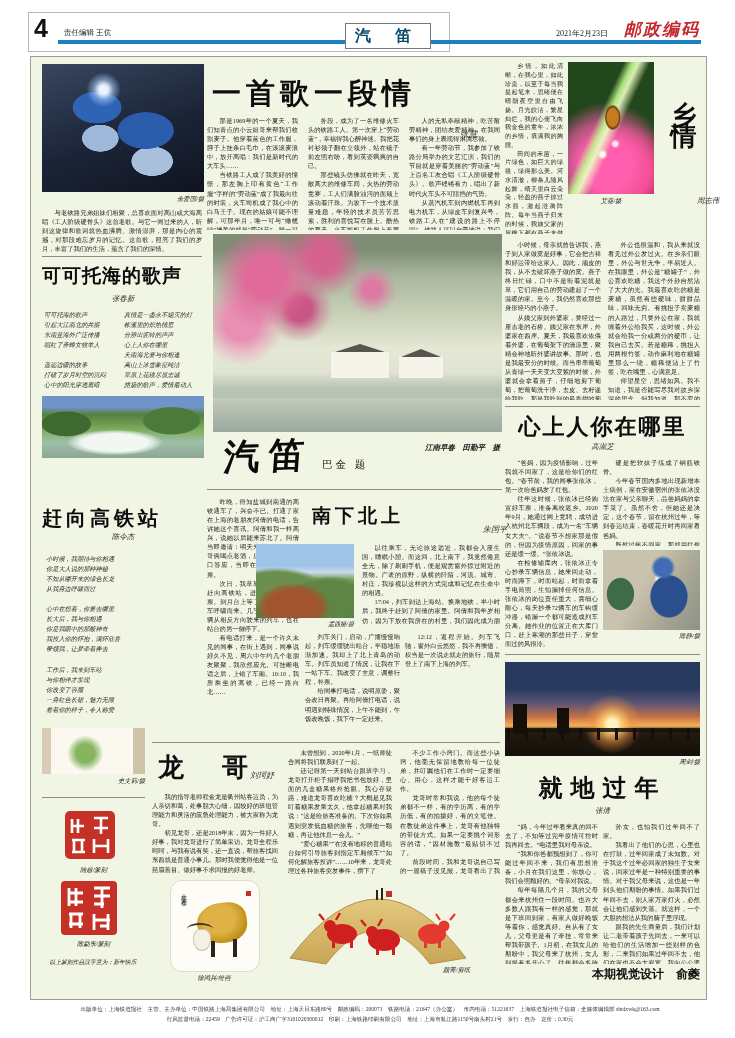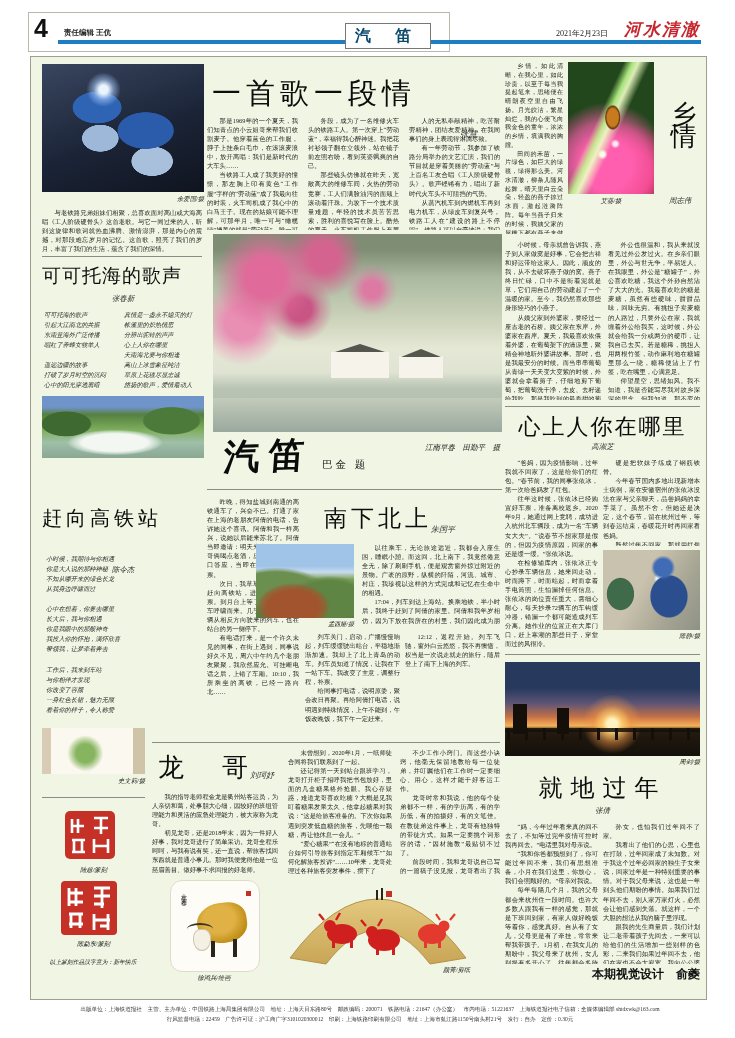--- a/index.html
+++ b/index.html
@@ -6,43 +6,43 @@
   body{width:735px;height:1038px;background:#ffffff;position:relative;
        font-family:"Liberation Serif","DejaVu Serif",serif;}
   .abs{position:absolute;}
   #frame{left:30px;top:56px;width:677px;height:944px;background:#f1f5e3;
          border:1px solid #9aa08e;box-sizing:border-box;}
   .ph{position:absolute;overflow:hidden;}
   .col{font-size:6.3px;line-height:1.44;text-align:justify;color:#232323;overflow:hidden;}
   .col p{margin:0;text-indent:2em;}
   .cap{font-size:6.3px;font-style:italic;color:#1c1c1c;}
   .r{text-align:right;} .c{text-align:center;}
-  .headline{font-weight:normal;color:#0d0d0d;}
+  .headline{font-weight:bold;color:#0d0d0d;}
   .byline{font-style:italic;color:#333;}
   .rule{border-top:1px solid #8b8b85;height:0;}
   .poem{font-size:6.2px;line-height:1.62;font-style:italic;color:#2a2a2a;overflow:hidden;}
   .poem div{white-space:nowrap;}
   .vtitle{writing-mode:vertical-rl;text-orientation:upright;}
   .blue{background:#1d7ec2;}
   .house{position:absolute;background:#f6f4ea;}
   .roof{position:absolute;height:0;border-left:14px solid transparent;border-right:14px solid transparent;border-bottom:8px solid #55564e;}
 </style>
 </head>
 <body>
 
 <div class="abs" style="left:28px;top:12px;width:420px;height:38px;border:1px solid #b8b8ae;"></div>
 <div class="abs" style="left:34px;top:14px;font-size:25px;font-weight:bold;font-family:'Liberation Sans',sans-serif;color:#111;">4</div>
-<div class="abs" style="left:64px;top:28px;font-size:7.5px;font-weight:bold;color:#222;">责任编辑 王伉</div>
+<div class="abs" style="left:64px;top:28px;font-size:7.5px;font-weight:normal;color:#222;">责任编辑 王伉</div>
 <div class="abs blue" style="left:58px;top:40px;width:288px;height:4px;"></div>
 <div class="abs" style="left:345px;top:23px;width:86px;height:26px;background:#fff;border:1px solid #777;box-sizing:border-box;text-align:center;">
   <span style="font-size:16px;font-weight:bold;letter-spacing:10px;line-height:24px;color:#0c4a6e;">汽  笛</span>
 </div>
 <div class="abs blue" style="left:431px;top:40px;width:270px;height:4px;"></div>
 <div class="abs" style="left:556px;top:28px;font-size:8px;color:#222;">2021年2月23日</div>
-<div class="abs" style="left:624px;top:18px;font-size:17px;font-weight:900;font-style:italic;color:#c6262e;letter-spacing:2px;">河水清澈</div>
+<div class="abs" style="left:624px;top:18px;font-size:17px;font-weight:900;font-style:italic;color:#c6262e;letter-spacing:2px;">邮政编码</div>
 
 <div id="frame" class="abs"></div>
 
 <div class="ph" style="left:42px;top:64px;width:162px;height:128px;
      background:
        radial-gradient(circle at 38% 20%, #eaf4ff 0 3%, rgba(170,205,255,.55) 7%, transparent 12%),
        radial-gradient(ellipse 40px 26px at 34% 34%, #2f64b5 0 60%, transparent 62%),
        radial-gradient(ellipse 46px 30px at 64% 52%, #2a5cab 0 60%, transparent 62%),
        radial-gradient(ellipse 30px 22px at 36% 58%, #9db8d8 0 60%, transparent 62%),
        radial-gradient(ellipse 34px 24px at 68% 76%, #a9c0dc 0 60%, transparent 62%),
@@ -107,24 +107,24 @@
        radial-gradient(circle at 55% 28%, #dd7aa4 0 4%, rgba(221,122,164,.4) 8%, transparent 12%),
        linear-gradient(180deg,#7e8d74 0 8%,#aab9a0 22%,#cfd6bd 45%,#e6e8d6 58%,#dfe3d2 70%,#b9c4b4 78%,#a8b5a9 100%);">
   <div class="house" style="left:118px;top:118px;width:58px;height:26px;"></div>
   <div class="roof" style="left:122px;top:110px;border-left-width:25px;border-right-width:25px;"></div>
   <div class="house" style="left:186px;top:122px;width:44px;height:22px;"></div>
   <div class="roof" style="left:188px;top:115px;border-left-width:20px;border-right-width:20px;"></div>
   <div style="position:absolute;left:0;bottom:0;width:100%;height:34px;background:linear-gradient(180deg,#c3cbbb,#9aa89e);"></div>
 </div>
 <div class="abs" style="left:224px;top:432px;font-size:36px;font-weight:900;transform:skewX(-6deg) rotate(-2deg);letter-spacing:8px;color:#0a0a0a;">汽笛</div>
 <div class="abs" style="left:322px;top:458px;font-size:10.5px;color:#222;letter-spacing:3px;">巴金 题</div>
-<div class="abs cap r" style="left:370px;top:443px;width:130px;font-size:7.5px;">江南早春　田勤平　摄</div>
+<div class="abs cap r" style="left:370px;top:443px;width:130px;font-size:7.5px;font-weight:bold;">江南早春　田勤平　摄</div>
 
 <div class="abs headline" style="left:42px;top:505px;width:162px;font-size:20px;letter-spacing:4px;">赶向高铁站</div>
-<div class="abs byline c" style="left:42px;top:565px;width:162px;font-size:7.5px;">陈令杰</div>
+<div class="abs byline c" style="left:42px;top:532px;width:162px;font-size:7.5px;">陈令杰</div>
 <div class="abs poem" style="left:46px;top:554px;width:156px;height:172px;">
     <div>小时候，我期待与你相遇</div>
     <div>你是大人说的那种神秘</div>
     <div>不知从哪开来的绿色长龙</div>
     <div>从我身边呼啸而过</div>
     <div>　</div>
     <div>心中在想着，你要去哪里</div>
     <div>长大后，我与你相遇</div>
     <div>你是我眼中的那般神奇</div>
     <div>我投入你的怀抱，满怀欣喜</div>
@@ -138,22 +138,22 @@
     <div>　</div>
     <div>成家后，我们都有诸多改变</div>
   </div>
 
 <div class="abs rule" style="left:207px;top:489px;width:295px;"></div>
 <div class="abs col" style="left:207px;top:497px;width:92px;height:243px;">
     <p>昨晚，得知盐城到南通的高铁通车了，兴奋不已。打通了家在上海的老朋友阿倩的电话，告诉她这个喜讯。阿倩和我一样高兴，说她以后能来苏北了。阿倩当即邀请：明天来上海吃午饭，哥俩喝点老酒，庆贺一下。我一口答应，当即在手机上买好车票。</p>
     <p>次日，我草草吃了点东西，赶向高铁站，进站，候车，检票。到月台上等了一会儿，一列车呼啸而来。几乎与此同时，一辆从相反方向驶来的列车，也在站台的另一侧停下。</p>
     <p>有电话打来，是一个许久未见的同事，在街上遇到，同事说好久不见，周六中午约几个老朋友聚聚，我欣然应允。可挂断电话之后，上错了车厢。10:10，我所乘坐的高铁，已经一路向北……</p>
   </div>
-<div class="abs headline" style="left:312px;top:503px;width:175px;font-size:23px;letter-spacing:4px;margin-left:12px;">南下北上</div>
-<div class="abs byline" style="left:431px;top:524px;font-size:8px;">朱国平</div>
+<div class="abs headline" style="left:312px;top:503px;width:175px;font-size:19px;letter-spacing:4px;">南下北上</div>
+<div class="abs byline" style="left:483px;top:524px;font-size:8px;">朱国平</div>
 <div class="ph" style="left:256px;top:544px;width:98px;height:74px;
      background:
        radial-gradient(ellipse 46px 30px at 38% 85%, #a2542e 0 55%, rgba(162,84,46,.6) 70%, transparent 80%),
        radial-gradient(ellipse 60px 34px at 75% 75%, #5f8544 0 55%, transparent 70%),
        radial-gradient(ellipse 70px 30px at 20% 60%, #6b8f4e 0 55%, transparent 70%),
        linear-gradient(180deg,#9fc4e8 0 30%,#c9dced 38%,#7fa05c 48%,#567a40 100%);"></div>
 <div class="abs cap r" style="left:256px;top:620px;width:98px;font-size:6px;">孟西娅/摄</div>
 <div class="abs col" style="left:362px;top:543px;width:138px;height:82px;">
     <p>以往乘车，无论旅途远近，我都会入座生困，睡眠小憩。而这回，北上南下，我竟然倦意全无，除了刷刷手机，便是观赏窗外掠过附近的景物。广袤的原野，纵横的阡陌，河流、城市、村庄，我珍视以这样的方式完成和记忆在生命中的相遇。</p>
     <p>17:04，列车到达上海站。换乘地铁，半小时后，我终于赶到了阿倩的家里。阿倩和我年岁相仿，因为下放在我所在的村里，我们因此成为朋友。</p>
@@ -174,21 +174,21 @@
      background:
        radial-gradient(ellipse 10px 16px at 52% 42%, #c77a1e 0 55%, #6b3c10 70%, transparent 80%),
        linear-gradient(115deg, transparent 38%, rgba(190,255,140,.85) 44%, rgba(240,255,200,.9) 48%, transparent 56%),
        radial-gradient(circle at 40% 70%, #ffffff 0 2%, transparent 5%),
        radial-gradient(circle at 55% 62%, #ffe9f2 0 2%, transparent 5%),
        radial-gradient(circle at 45% 78%, #ff5fae 0 22%, rgba(255,95,174,.65) 38%, transparent 55%),
        radial-gradient(circle at 70% 85%, #e2336e 0 18%, transparent 40%),
        linear-gradient(200deg,#23471c 0 40%,#16321a 100%);"></div>
 <div class="abs cap c" style="left:568px;top:197px;width:86px;">艾葵/摄</div>
 <div class="abs headline vtitle" style="left:666px;top:80px;height:110px;font-size:26px;letter-spacing:22px;">乡情</div>
-<div class="abs byline c" style="left:656px;top:196px;width:48px;font-size:7.5px;">周志伟</div>
+<div class="abs byline c" style="left:684px;top:196px;width:48px;font-size:7.5px;">周志伟</div>
 <div class="abs col" style="left:505px;top:240px;width:96px;height:160px;">
     <p>小时候，母亲就曾告诉我，燕子到人家做窝是好事，它会把吉祥和好运带给这家人。因此，顽皮的我，从不去破坏燕子做的窝。燕子终日忙碌，口中不是衔着泥就是草，它们用自己的劳动建起了一个温暖的家。至今，我仍然喜欢那些身形轻巧的小燕子。</p>
     <p>从姨父家到外婆家，要经过一座古老的石桥。姨父家在东岸，外婆家在西岸。夏天，我最喜欢依偎着外婆，在葡萄架下的清凉里，聚精会神地听外婆讲故事。那时，也是我最安分的时候。而当串串葡萄从青绿一天天变大变紫的时候，外婆就会拿着剪子，仔细地剪下葡萄，把葡萄洗干净，去皮、去籽递给我吃，那是我吃到的最香甜的葡萄。外婆陶醉般看着我吃，那情那境，也构成世上最美的“怡孙图”。</p>
   </div>
 <div class="abs col" style="left:608px;top:240px;width:92px;height:160px;">
     <p>外公也很温和，我从来就没看见过外公发过火。在乡亲们眼里，外公与世无争，平易近人。在我眼里，外公是“糖罐子”，外公喜欢吃糖，我这个外孙自然沾了大大的光。我最喜欢吃的糖是麦糖，虽然有些硬味，甜甜品味，回味无穷。有挑担子卖麦糖的人路过，只要外公在家，我就缠着外公给我买，这时候，外公就会给我一分或两分的硬币，让我自己去买。若是糖稀，挑担人用两根竹签，动作麻利地在糖罐里那么一绕，糖稀便沾上了竹签，吃在嘴里，心满意足。</p>
     <p>仰望星空，思绪如风。我不知道，我是否能写尽我对故乡深深的思念，但我知道，那不变的乡音却时时萦绕在我的耳畔。静夜里，点一盏怀旧的心灯。故乡的人，故乡的情，如清清泉水，在我爱的心底轻轻流淌，温润如玉。</p>
   </div>
 
 <div class="abs rule" style="left:505px;top:406px;width:195px;"></div>

